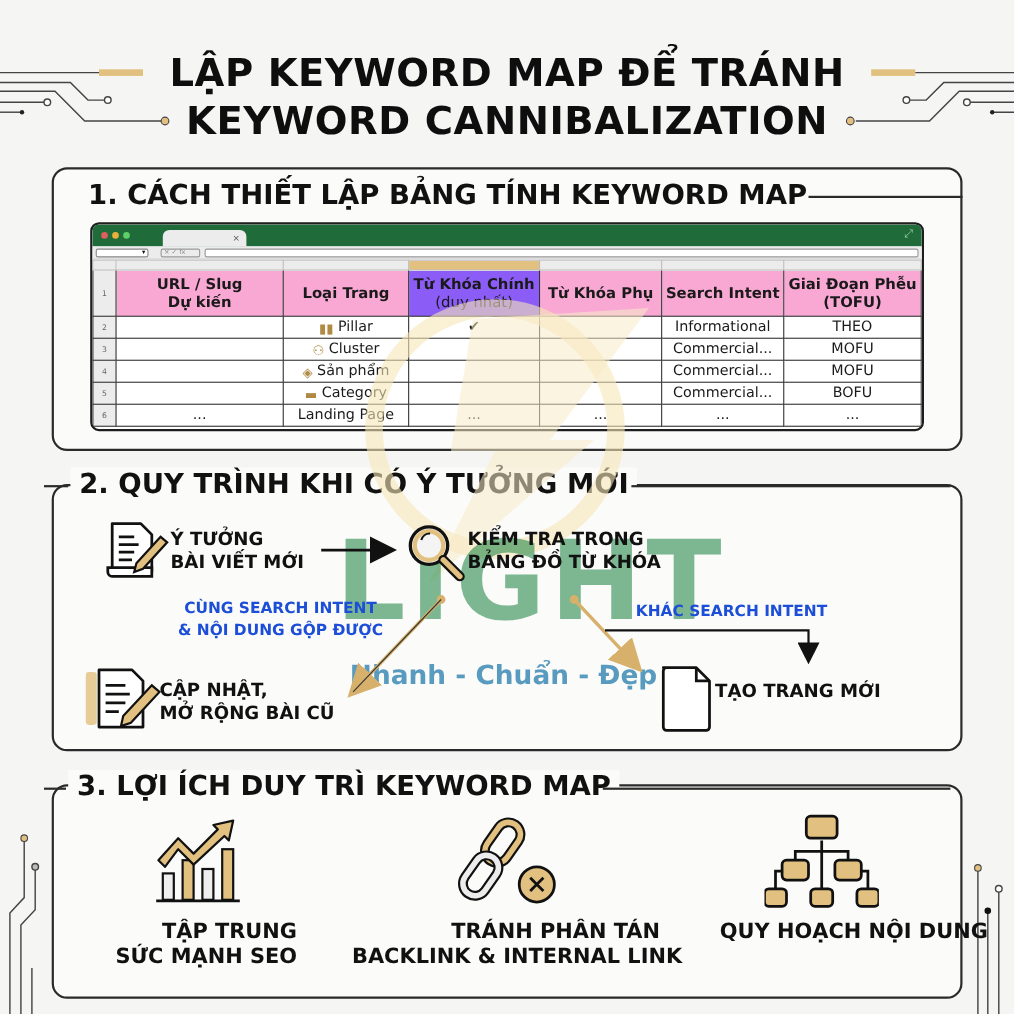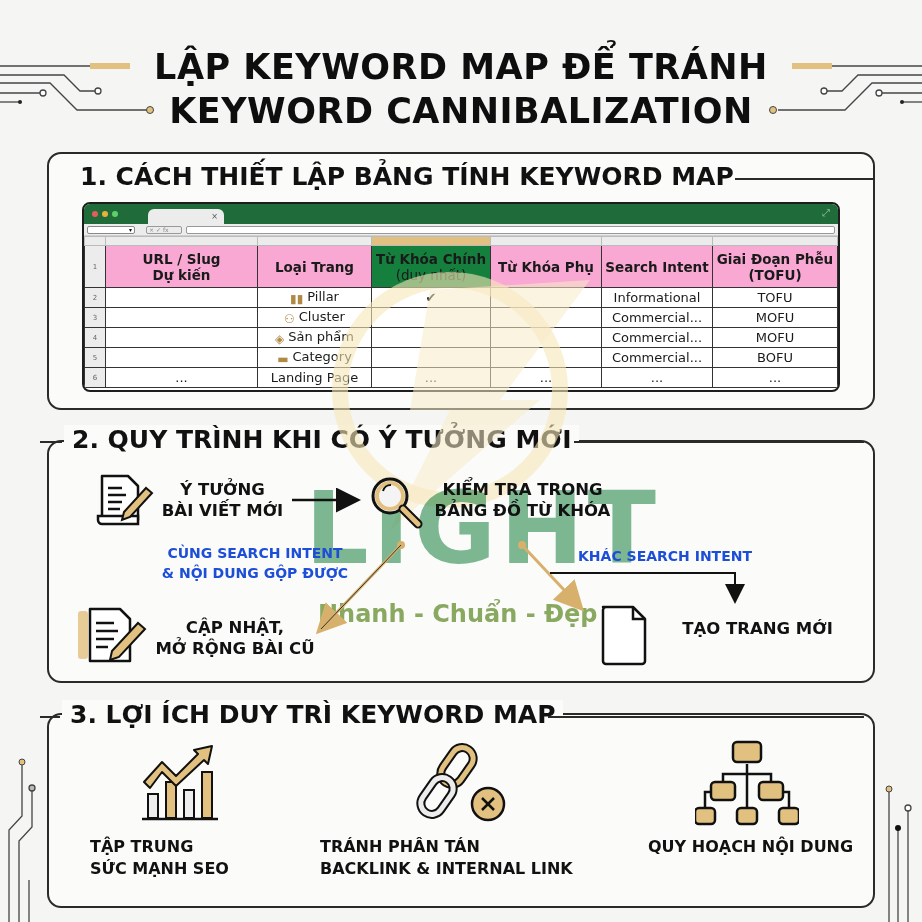--- a/index.html
+++ b/index.html
@@ -49,32 +49,32 @@
   .sheet-tools { height: 12px; background: #ececec; position: relative; border-bottom: 1px solid #cfcfcf; }
   .namebox { position: absolute; left: 3px; top: 2px; width: 48px; height: 8px; border: 1px solid #888; border-radius: 2px; background: #fff; font-size: 6px; text-align: right; line-height: 6px; padding-right: 2px; }
   .fxbox { position: absolute; left: 62px; top: 2px; width: 36px; height: 8px; border: 1px solid #999; border-radius: 2px; font-size: 6px; line-height: 6px; color: #888; padding-left: 2px; }
   .formula { position: absolute; left: 102px; right: 3px; top: 2px; height: 8px; border: 1px solid #999; border-radius: 2px; background: #fff; }
 
   table.grid { border-collapse: collapse; width: 100%; table-layout: fixed; }
   table.grid td, table.grid th { border: 1px solid #333; font-size: 13px; text-align: center; color: #1a1a1a; height: 20px; padding: 0 2px; white-space: nowrap; overflow: hidden; }
   table.grid th { font-weight: 700; background: #f9a8d4; height: 42px; line-height: 16px; font-size: 13.5px; }
   table.grid tr.colhead td { height: 9px; background: #ececec; border-color: #bbb; }
   table.grid td.rownum { background: #ececec; font-size: 7px; color: #666; width: 21px; }
-  table.grid th.hl { background: #15803d; }
+  table.grid th.hl { background: #8b5cf6; }
   table.grid th.hl .sub { font-weight: 400; }
   table.grid tr.colhead td.hl { background: #e2c07f; }
   .ico { display: inline-block; vertical-align: -2px; margin-right: 4px; color: #b08a45; font-size: 12px; }
   .check { color: #d4a55a; font-weight: 700; }
 
   
-  .flow-text { position: absolute; font-weight: 800; font-size: 16.5px; line-height: 21px; text-align: center; color: #111; white-space: nowrap; }
+  .flow-text { position: absolute; font-weight: 800; font-size: 16.5px; line-height: 21px; color: #111; white-space: nowrap; }
   .flow-label { position: absolute; font-weight: 800; font-size: 14px; line-height: 20px; text-align: center; color: #1d4ed8; white-space: nowrap; }
 
   
-  .benefit-text { position: absolute; font-weight: 800; font-size: 16px; line-height: 22px; text-align: left; color: #111; white-space: nowrap; }
+  .benefit-text { position: absolute; font-weight: 800; font-size: 19px; line-height: 22px; text-align: right; color: #111; white-space: nowrap; }
 
   .watermark { position: absolute; pointer-events: none; }
 </style>
 </head>
 <body>
 
 <svg class="deco" viewBox="0 0 922 922">
   <g stroke="#444" stroke-width="1.3" fill="none">
 
     <line x1="0" y1="66" x2="90" y2="66"></line>
@@ -167,21 +167,21 @@
       <th>Search Intent</th>
       <th><span>Giai Đoạn Phễu</span><br><span>(TOFU)</span></th>
     </tr>
     <tr>
       <td class="rownum">2</td>
       <td></td>
       <td><span class="ico">▮▮</span><span>Pillar</span></td>
       <td class="check">✔</td>
       <td></td>
       <td>Informational</td>
-      <td>TOFU</td>
+      <td>THEO</td>
     </tr>
     <tr>
       <td class="rownum">3</td>
       <td></td>
       <td><span class="ico">⚇</span><span>Cluster</span></td>
       <td></td>
       <td></td>
       <td>Commercial...</td>
       <td>MOFU</td>
     </tr>
@@ -219,21 +219,21 @@
 <div class="panel p2"></div>
 <div class="sec-title" style="left:64px; top:425px;">2. QUY TRÌNH KHI CÓ Ý TƯỞNG MỚI</div>
 <div class="sec-line" style="left:40px; top:441px; width:22px;"></div>
 <div class="sec-line" style="left:574px; top:441px; width:290px;"></div>
 
 <svg class="watermark" style="left:300px; top:270px;" width="340" height="370" viewBox="0 0 340 370">
   <circle cx="150" cy="120" r="110" fill="none" stroke="#f6e6b8" stroke-width="16" opacity="0.6"></circle>
   <polygon points="130,20 290,10 200,130 240,130 90,260 150,140 110,140" fill="#f7ebc6" opacity="0.55"></polygon>
 </svg>
 <div class="watermark" style="left:305px; top:470px; font-size:100px; font-weight:900; color:#15803d; opacity:0.55; letter-spacing:4px;">LIGHT</div>
-<div class="watermark" style="left:318px; top:600px; font-size:24px; font-weight:700; color:#4d7c0f; opacity:0.65;">Nhanh - Chuẩn - Đẹp</div>
+<div class="watermark" style="left:318px; top:600px; font-size:24px; font-weight:700; color:#0369a1; opacity:0.65;">Nhanh - Chuẩn - Đẹp</div>
 
 <svg class="deco" viewBox="0 0 922 922">
   <defs>
     <marker id="mk-black" markerWidth="10" markerHeight="10" refX="8" refY="5" orient="auto">
         <path d="M0,0 L10,5 L0,10 z" fill="#111"></path>
       </marker>
     <marker id="mk-gold" markerWidth="10" markerHeight="10" refX="8" refY="5" orient="auto">
         <path d="M0,0 L10,5 L0,10 z" fill="#d7b16c"></path>
       </marker>
   </defs>

